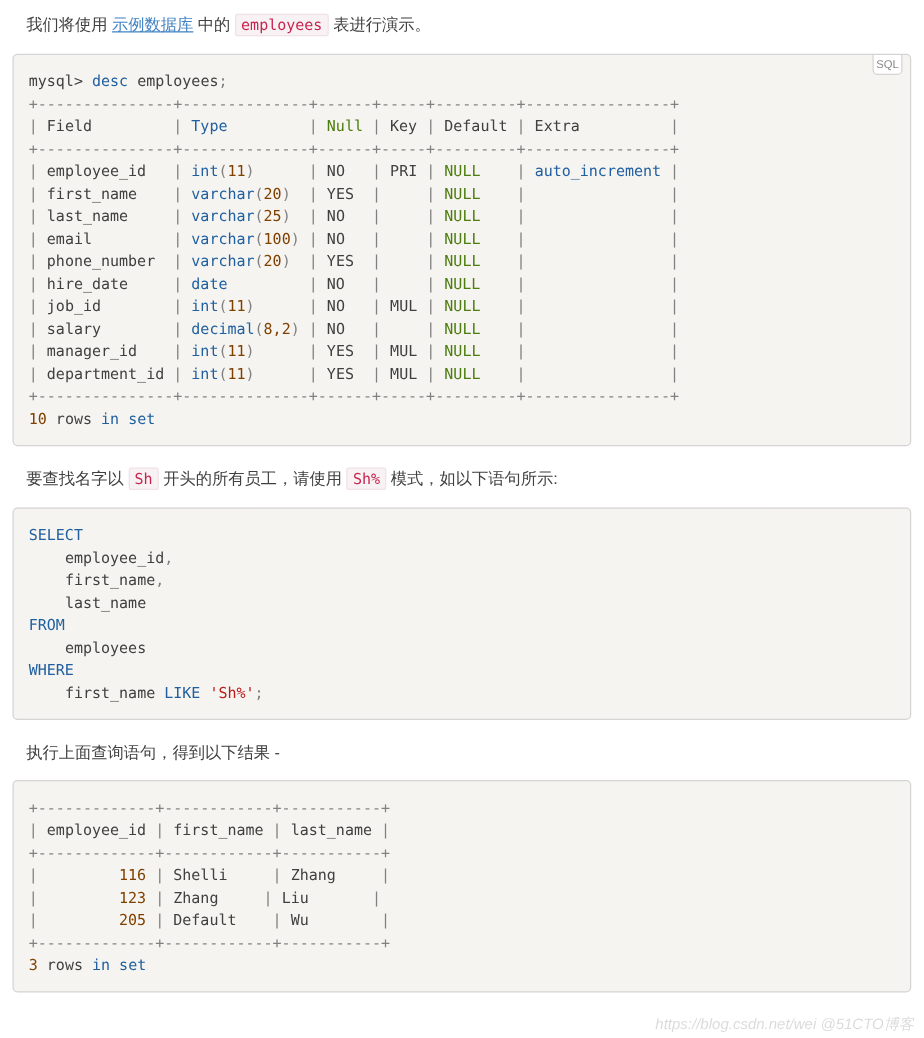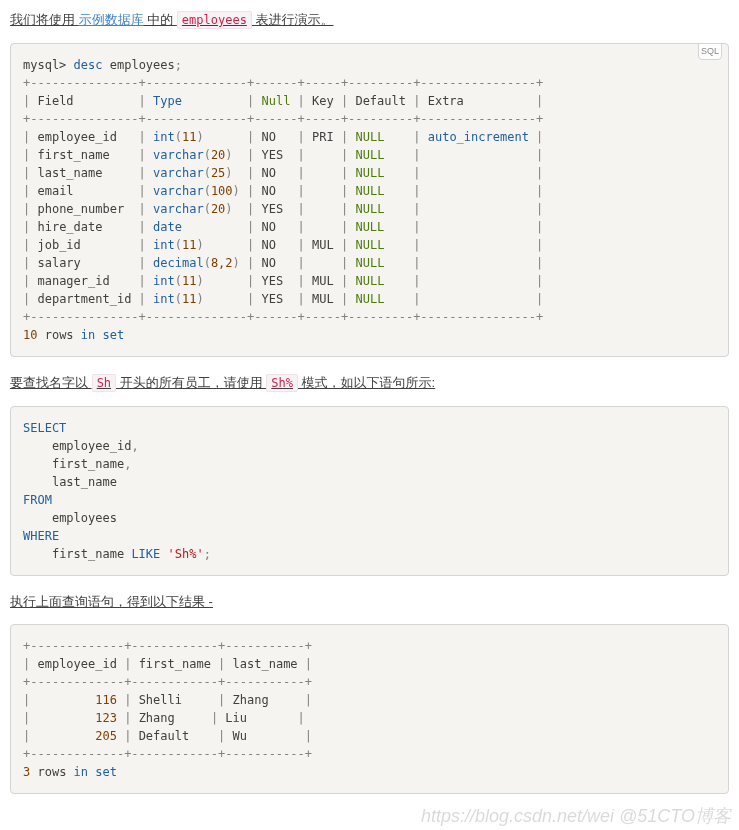--- a/index.html
+++ b/index.html
@@ -4,21 +4,21 @@
 <style>
   body {
     margin: 0;
     padding: 10px;
     font-family: -apple-system, "Helvetica Neue", Arial, sans-serif;
     font-size: 13px;
     color: #404040;
     width: 719px;
     background: #fff;
   }
-  p { margin: 0 0 12px 0; line-height: 1.6; text-decoration: underline; }
+  p { margin: 0 0 12px 11px; line-height: 1.6; }
   a.link { color: #4183c4; text-decoration: underline; }
   .inline-code {
     color: #c7254e;
     background: #f9f2f4;
     border: 1px solid #efe3e8;
     padding: 1px 4px;
     border-radius: 2px;
     font-family: Consolas, monospace;
     font-size: 12px;
   }
@@ -51,21 +51,21 @@
   .c-blue   { color: #2060a0; }
   .c-name   { color: #404040; }
   .c-magent { color: #4d7c0f; }
   .c-num    { color: #804000; }
   .c-str    { color: #b91c1c; }
   .watermark {
     position: fixed;
     right: 8px;
     bottom: 2px;
     color: rgba(0,0,0,0.15);
-    font-size: 18px;
+    font-size: 12px;
     font-style: italic;
     font-family: Arial, sans-serif;
     pointer-events: none;
   }
 </style>
 </head>
 <body>
 
 <p>
   <span>我们将使用 </span><a href="#" class="link">示例数据库</a><span> 中的 </span><code class="inline-code">employees</code><span> 表进行演示。</span>

